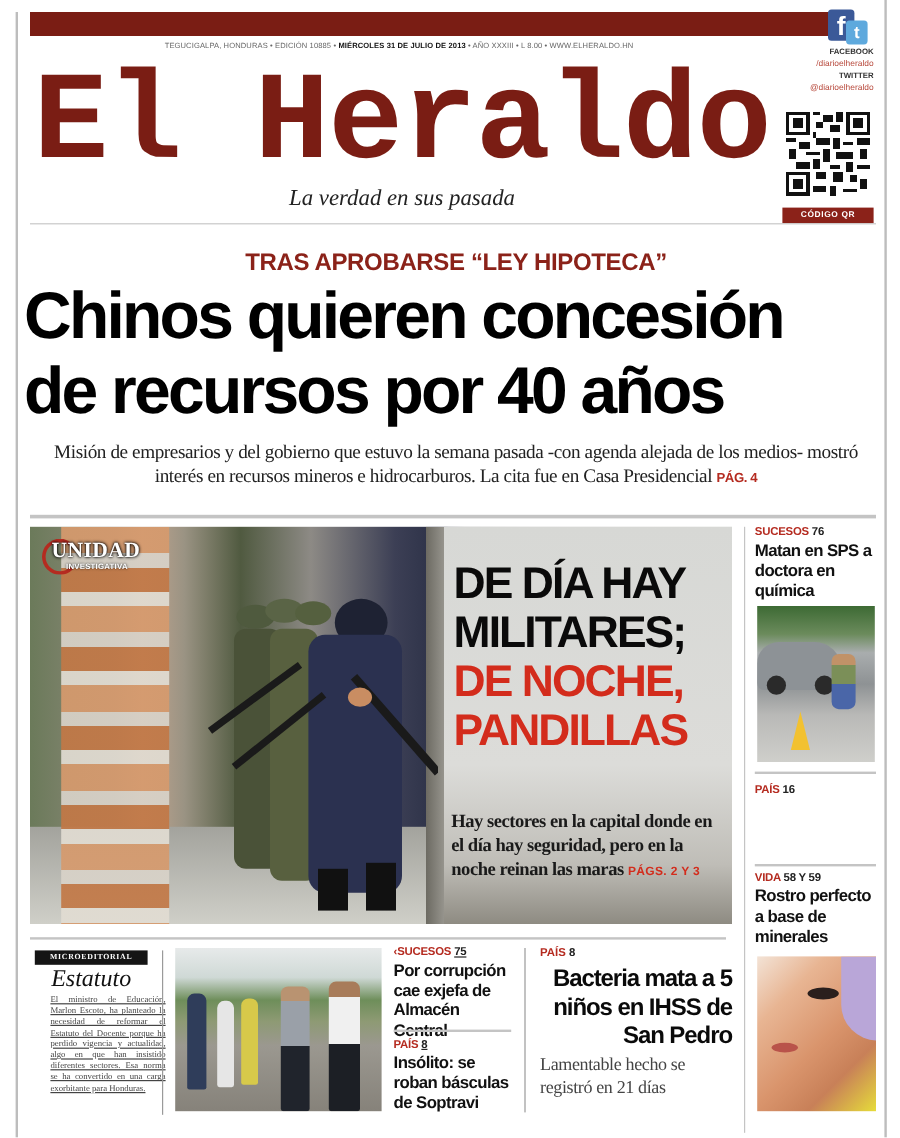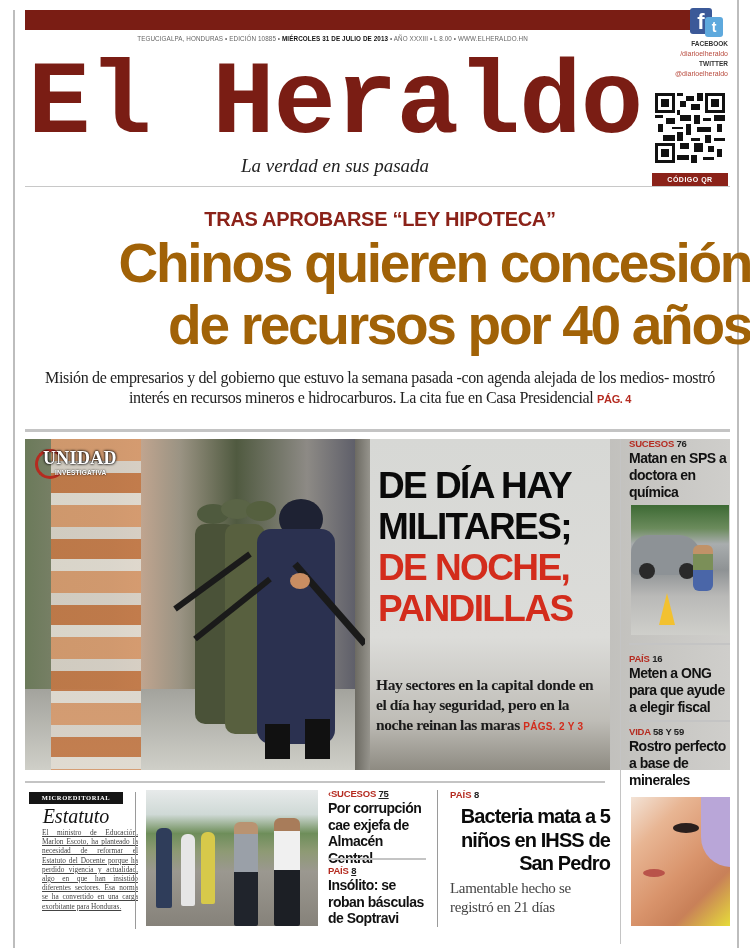--- a/index.html
+++ b/index.html
@@ -36,29 +36,29 @@
   .masthead { position: absolute; left: 25px; top: 54px; width: 620px; text-align: center;
     font-family: Liberation Mono, monospace; font-weight: 700; font-size: 104px; color: #7a1d14; line-height: 100px; letter-spacing: -1px; }
   .tagline { position: absolute; left: 25px; top: 155px; width: 620px; text-align: center;
     font-family: "Liberation Serif", serif; font-style: italic; font-size: 19px; color: #222; }
   .mast-rule { position: absolute; left: 25px; top: 186px; width: 615px; height: 1px; background: #c8c8c8; }
   .mast-rule2 { position: absolute; left: 640px; top: 186px; width: 90px; height: 1px; background: #c8c8c8; }
 
   
   .kicker { position: absolute; left: 25px; top: 208px; width: 710px; text-align: center;
     font: 700 20px "Liberation Sans", sans-serif; color: #8b2219; letter-spacing: -0.3px; }
-  .headline { position: absolute; left: 36px; top: 232px; width: 715px; text-align: right;
-    font: 700 55px "Liberation Sans", sans-serif; color: #a16207; line-height: 62px; letter-spacing: -2.3px; }
+  .headline { position: absolute; left: 20px; top: 232px; width: 715px; text-align: left;
+    font: 700 55px "Liberation Sans", sans-serif; color: #000000; line-height: 62px; letter-spacing: -2.3px; }
   .deck { position: absolute; left: 25px; top: 368px; width: 710px; text-align: center;
     font-family: "Liberation Serif", serif; font-size: 16px; color: #222; line-height: 20px; letter-spacing: -0.35px; }
   .deck .pag { font: 700 11px "Liberation Sans", sans-serif; color: #b52b20; }
   .lead-rule { position: absolute; left: 25px; top: 429px; width: 705px; height: 3px; background: #c4c4c4; }
 
   
-  .main-photo { position: absolute; left: 25px; top: 439px; width: 705px; height: 331px; overflow: hidden;
+  .main-photo { position: absolute; left: 25px; top: 439px; width: 585px; height: 331px; overflow: hidden;
     background: linear-gradient(90deg, #6b7a5a 0%, #8f8a7c 12%, #c3a690 16%, #9a9383 22%, #505a40 30%, #8d8a85 40%, #3c3f55 52%, #2c3147 58%, #9c9c98 62%, #b9b8b4 72%, #cfcecb 100%); }
   .photo-scene { position: absolute; inset: 0; }
   .pillar { position: absolute; left: 26px; top: 0; width: 90px; height: 331px;
     background: repeating-linear-gradient(180deg, #d69a6d 0 22px, #d8d2c8 22px 34px, #c27846 34px 54px, #e1dcd2 54px 66px); opacity: 0.92; }
   .wall { position: absolute; left: 345px; top: 0; width: 240px; height: 331px;
     background: linear-gradient(180deg, #d7d8d5 0%, #dcdcd9 60%, #bfbdb7 85%, #8e8b82 100%); }
   .wall-edge { position: absolute; left: 330px; top: 0; width: 18px; height: 331px; background: linear-gradient(90deg, #6c6a62, #9e9c95); }
   .ground { position: absolute; left: 0; top: 250px; width: 345px; height: 81px; background: linear-gradient(180deg, #a3a39d, #cfcfc8); }
   .soldiers { position: absolute; left: 140px; top: 30px; width: 200px; height: 290px; }
   .unidad { position: absolute; left: 10px; top: 8px; width: 90px; height: 36px; }
@@ -258,21 +258,20 @@
     <div class="car"></div>
     <div class="wheel" style="left:8px;"></div>
     <div class="wheel" style="left:48px;"></div>
     <div class="person"></div>
     <div class="cone"></div>
   </div>
   <div class="rail-rule" style="top:643px;"></div>
 
   <div class="rail" style="top:653px;">
     <div class="sec"><span>PAÍS</span> <b>16</b></div>
-    <div class="ttl">Meten a ONG para que ayude a elegir fiscal</div>
   </div>
   <div class="rail-rule" style="top:720px;"></div>
 
   <div class="rail" style="top:726px;">
     <div class="sec"><span>VIDA</span> <b>58 Y 59</b></div>
     <div class="ttl">Rostro perfecto a base de minerales</div>
   </div>
   <div class="rail-img2">
     <div class="cap"></div>
     <div class="face-eye"></div>

